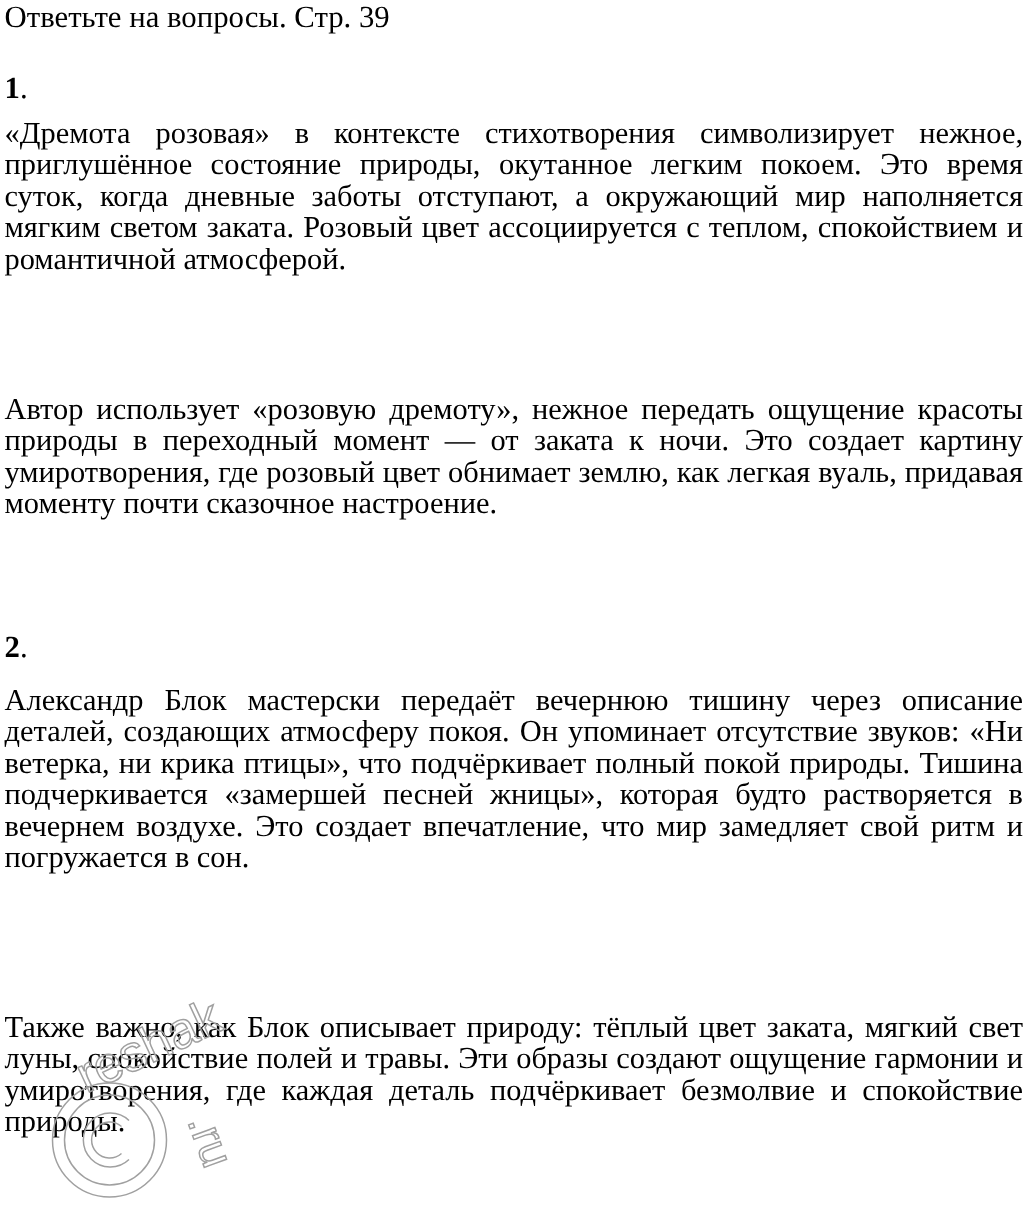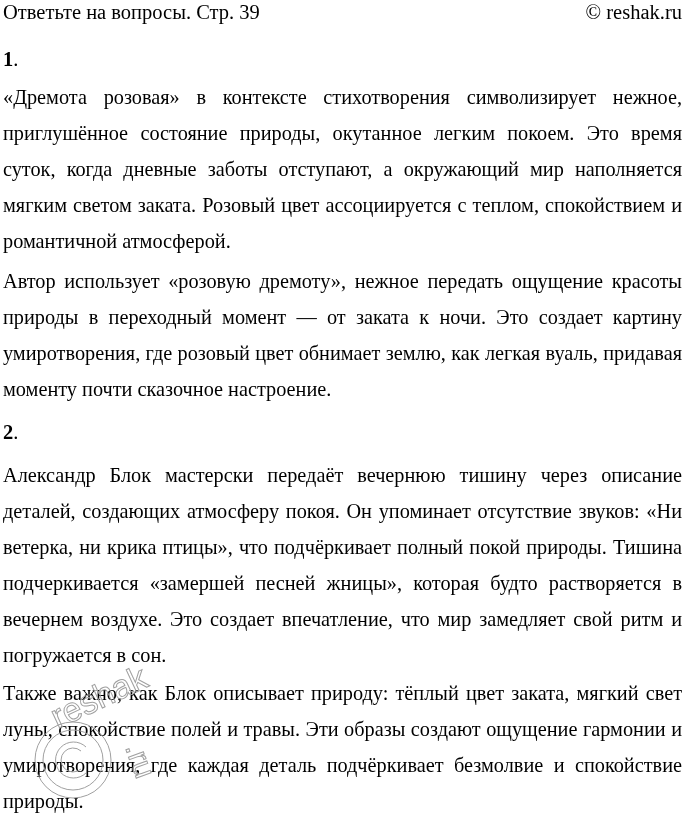--- a/index.html
+++ b/index.html
@@ -47,42 +47,41 @@
     line-height: 24px;
   }
   .qnum .dot {
     font-weight: normal;
   }
   .para {
     position: absolute;
     left: 3px;
     width: 679px;
     font-size: 20.3px;
-    line-height: 36px;
+    line-height: 21px;
     text-align: justify;
     text-align-last: left;
     margin: 0;
   }
   .watermark {
     position: absolute;
     left: 28px;
     top: 665px;
     width: 160px;
     height: 150px;
     pointer-events: none;
   }
 </style>
 </head>
 <body>
 
 <div class="page">
 
   <div class="header">
     <span class="title">Ответьте на вопросы. Стр. 39</span>
-    <span class="site">© reshak.ru</span>
   </div>
 
   <div class="qnum" style="top: 47px;"><span>1</span><span class="dot">.</span></div>
 
   <p class="para" style="top: 79px;">«Дремота розовая» в контексте стихотворения символизирует нежное, приглушённое состояние природы, окутанное легким покоем. Это время суток, когда дневные заботы отступают, а окружающий мир наполняется мягким светом заката. Розовый цвет ассоциируется с теплом, спокойствием и романтичной атмосферой.</p>
 
   <p class="para" style="top: 263px;">Автор использует «розовую дремоту», нежное передать ощущение красоты природы в переходный момент — от заката к ночи. Это создает картину умиротворения, где розовый цвет обнимает землю, как легкая вуаль, придавая моменту почти сказочное настроение.</p>
 
   <div class="qnum" style="top: 420px;"><span>2</span><span class="dot">.</span></div>
 

